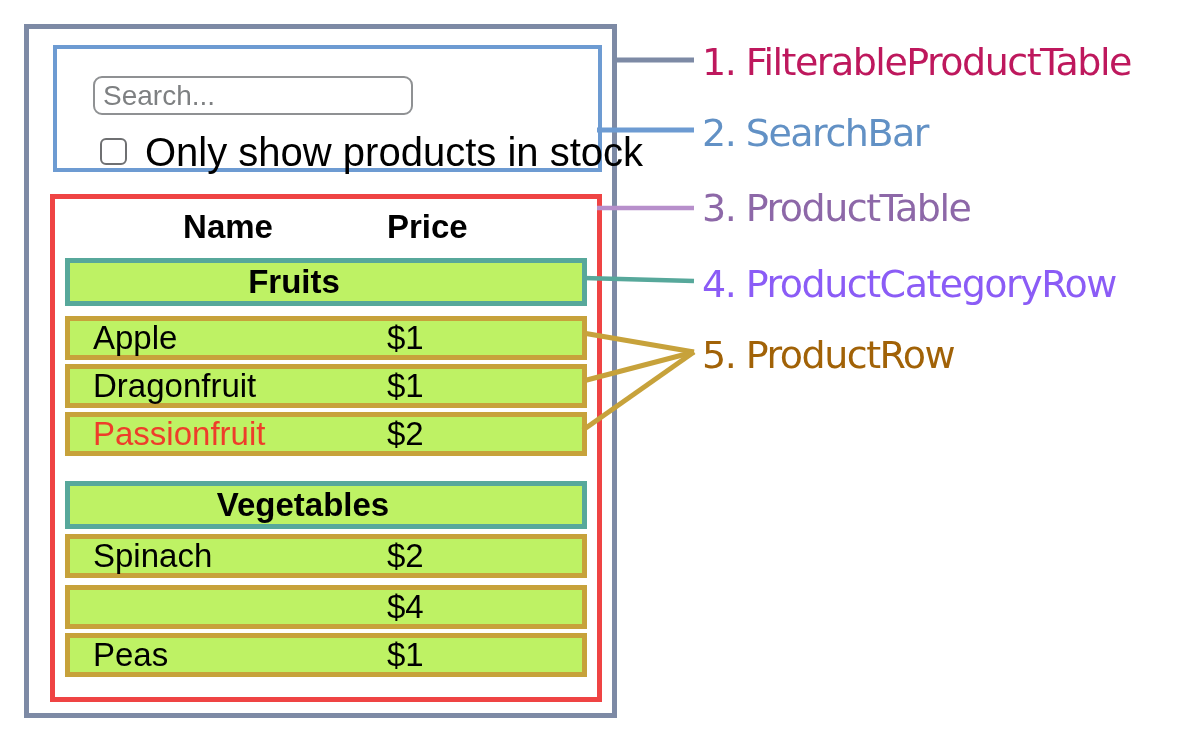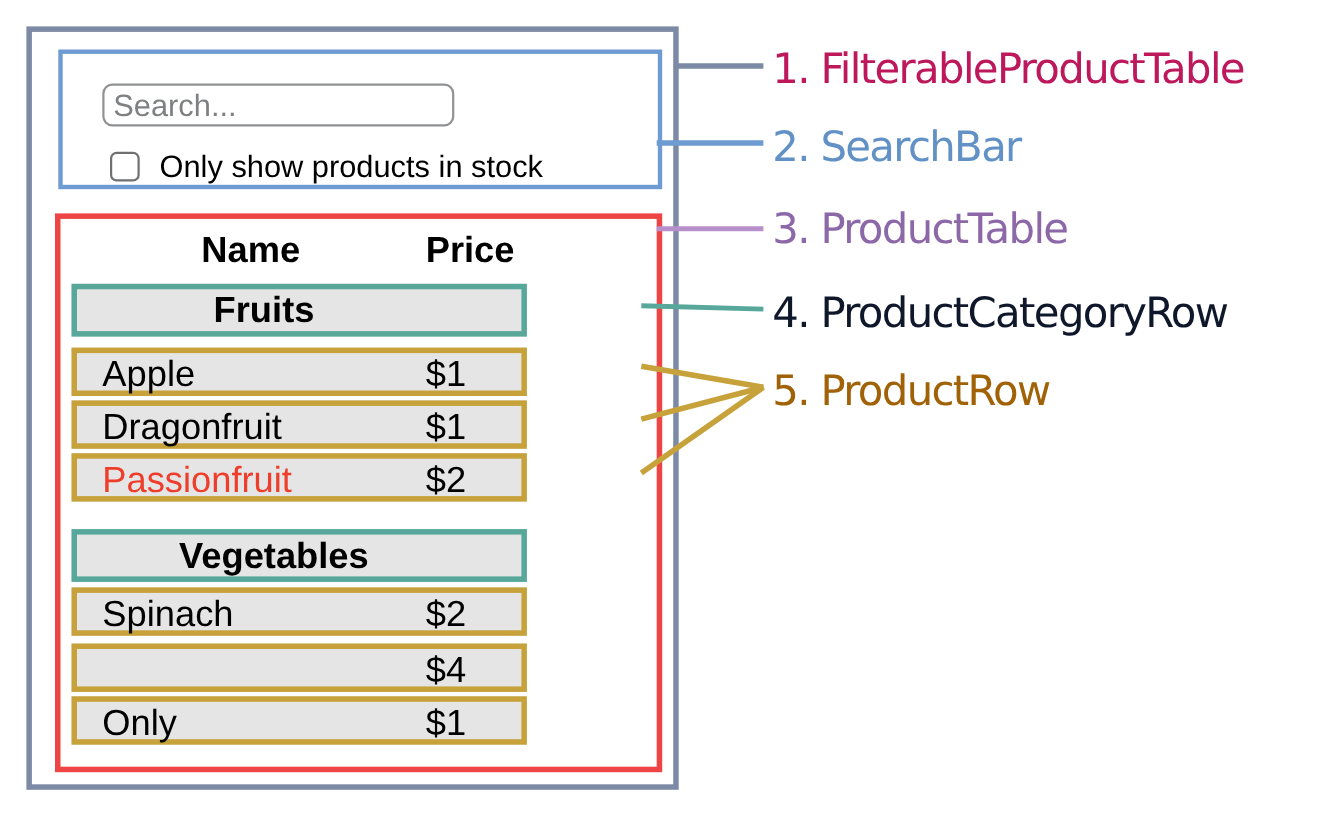--- a/index.html
+++ b/index.html
@@ -12,28 +12,28 @@
   .box-search{left:48px;  top:40px;  width:549px; height:127px; border:4px solid #6d9bd2;}
   .box-table {left:45px;  top:189px; width:552px; height:508px; border:5px solid #ef4444;}
 
   
   .search-input{position:absolute;left:36px;top:27px;width:320px;height:39px;
     box-sizing:border-box;border:2px solid #8f9193;border-radius:9px;
     font-family:"Liberation Sans", sans-serif;font-size:28px;color:#333;padding:0 0 0 8px;outline:none;}
   .search-input::placeholder{color:#7e8082;opacity:1;}
   .checkbox{position:absolute;left:43px;top:89px;width:27px;height:27px;
     box-sizing:border-box;border:2px solid #6f7072;border-radius:6px;background:#fff;}
-  .checkbox-label{position:absolute;left:88px;top:84px;font-size:28px;line-height:38px;color:#000;white-space:nowrap;}
+  .checkbox-label{position:absolute;left:88px;top:84px;font-size:40px;line-height:38px;color:#000;white-space:nowrap;}
 
   
   .th{position:absolute;top:9px;font-size:33px;font-weight:bold;color:#000;}
   .th-name {left:123px;width:100px;text-align:center;}
   .th-price{left:332px;}
-  .trow{position:absolute;left:10px;width:414px;box-sizing:border-box;background:#e5e5e5;
-        display:flex;align-items:flex-start;font-size:33px;color:#000;}
+  .trow{position:absolute;left:10px;width:522px;box-sizing:border-box;background:#bef264;
+        display:flex;align-items:center;font-size:33px;color:#000;}
   .cat {border:5px solid #57a89b;height:48px;justify-content:center;font-weight:bold;padding-right:64px;}
   .prod{border:5px solid #c7a23b;height:44px;}
   .cat.r-fruits    {top:59px;}
   .prod.r-apple    {top:117px;}
   .prod.r-dragon   {top:165px;}
   .prod.r-passion  {top:213px;}
   .cat.r-vegetables{top:282px;padding-left:18px;}
   .prod.r-spinach  {top:335px;}
   .prod.r-pumpkin  {top:386px;}
   .prod.r-peas     {top:434px;}
@@ -43,21 +43,21 @@
 
   
   .connectors{position:absolute;left:0;top:0;width:1200px;height:744px;pointer-events:none;}
 
   
   .legend-item{position:absolute;left:702px;font-family:"DejaVu Sans", sans-serif;
     font-size:38px;line-height:46px;letter-spacing:-1.5px;white-space:nowrap;}
   .legend-1{top:39px; color:#be185d;}
   .legend-2{top:110px;color:#6291c5;}
   .legend-3{top:185px;color:#8d68a8;}
-  .legend-4{top:261px;color:#0f172a;}
+  .legend-4{top:261px;color:#8b5cf6;}
   .legend-5{top:332px;color:#a16207;}
 </style>
 </head>
 <body>
 
 <div class="canvas">
 
   <div class="box box-root">
 
     <div class="box box-search" style="left:24px;top:16px;">
@@ -92,21 +92,21 @@
       </div>
 
       <div class="trow prod r-spinach">
         <span class="cell-name">Spinach</span>
         <span class="cell-price">$2</span>
       </div>
       <div class="trow prod r-pumpkin">
         <span class="cell-price">$4</span>
       </div>
       <div class="trow prod r-peas">
-        <span class="cell-name">Only</span>
+        <span class="cell-name">Peas</span>
         <span class="cell-price">$1</span>
       </div>
     </div>
   </div>
 
   <svg class="connectors" viewBox="0 0 1200 744" xmlns="http://www.w3.org/2000/svg">
     <line x1="615" y1="60" x2="694" y2="60" stroke="#7d8aa5" stroke-width="5"></line>
     <line x1="597" y1="130" x2="694" y2="130" stroke="#6d9bd2" stroke-width="5"></line>
     <line x1="597" y1="208" x2="694" y2="208" stroke="#b78fcb" stroke-width="4.5"></line>
     <line x1="583" y1="278" x2="694" y2="281" stroke="#57a89b" stroke-width="4.5"></line>

